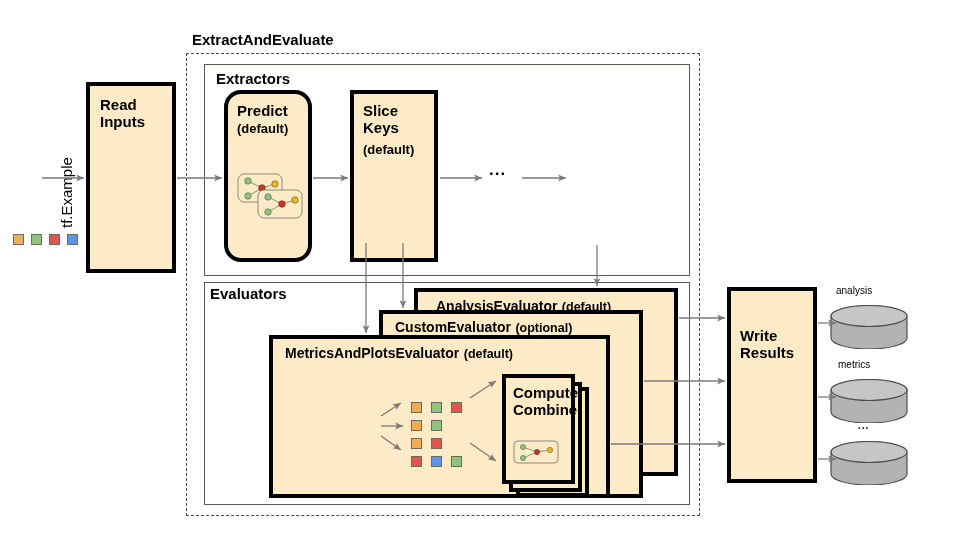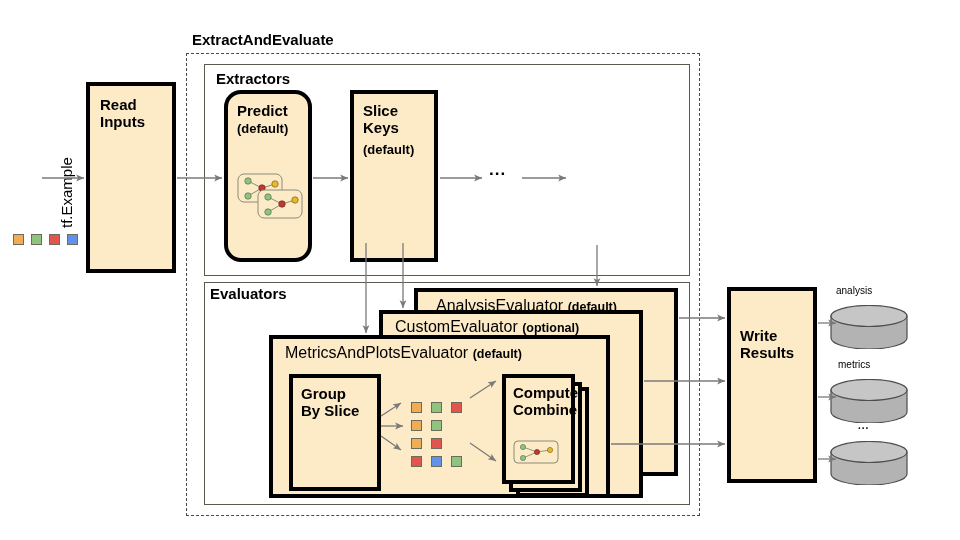--- a/index.html
+++ b/index.html
@@ -13,21 +13,21 @@
   .tan{background:#fdebc8;border:4px solid #000000;}
   .plain{background:#ffffff;border:1px solid #5a5a50;}
   .dashed{background:transparent;border:1.4px dashed #4a4a4a;}
 
   .lbl{position:absolute;font-weight:bold;white-space:nowrap;line-height:1.12;}
 
   .title-outer{font-size:15px;font-weight:bold;}
   .title-group{font-size:15px;font-weight:bold;}
   .boxtitle{font-size:15px;font-weight:bold;line-height:1.15;}
   .boxsub{font-size:13px;font-weight:bold;}
-  .cardtitle{font-size:16px;font-weight:normal;}
+  .cardtitle{font-size:14px;font-weight:bold;}
   .cardsub{font-size:12.5px;font-weight:bold;}
   .dots{font-size:17px;font-weight:bold;letter-spacing:1px;}
 
   
   .rot{transform-origin:0 0;transform:rotate(-90deg);font-size:15px;
        font-weight:normal;white-space:nowrap;}
 
   
   .chip{position:absolute;width:11px;height:11px;border:1px solid #6b6b5e;box-sizing:border-box;}
 
@@ -109,24 +109,20 @@
       <span class="cardsub">(optional)</span>
     </div>
   </div>
 
   <div class="abs tan" style="left:269px;top:335px;width:341px;height:163px;">
     <div style="position:absolute;left:12px;top:5px;white-space:nowrap;text-align:center;">
       <span class="cardtitle">MetricsAndPlotsEvaluator</span>
       <span class="cardsub">(default)</span>
     </div>
 
-    <div class="abs tan" style="left:16px;top:35px;width:92px;height:117px;">
-      <div class="boxtitle" style="position:absolute;left:8px;top:7px;white-space:pre-line;">Group
-By Slice</div>
-    </div>
 
     <div>
       <div class="chip" style="left:138px;top:63px;background:#f0ad55;"></div>
       <div class="chip" style="left:158px;top:63px;background:#8fc47e;"></div>
       <div class="chip" style="left:178px;top:63px;background:#e2554f;"></div>
 
       <div class="chip" style="left:138px;top:81px;background:#f0ad55;"></div>
       <div class="chip" style="left:158px;top:81px;background:#8fc47e;"></div>
 
       <div class="chip" style="left:138px;top:99px;background:#f0ad55;"></div>

